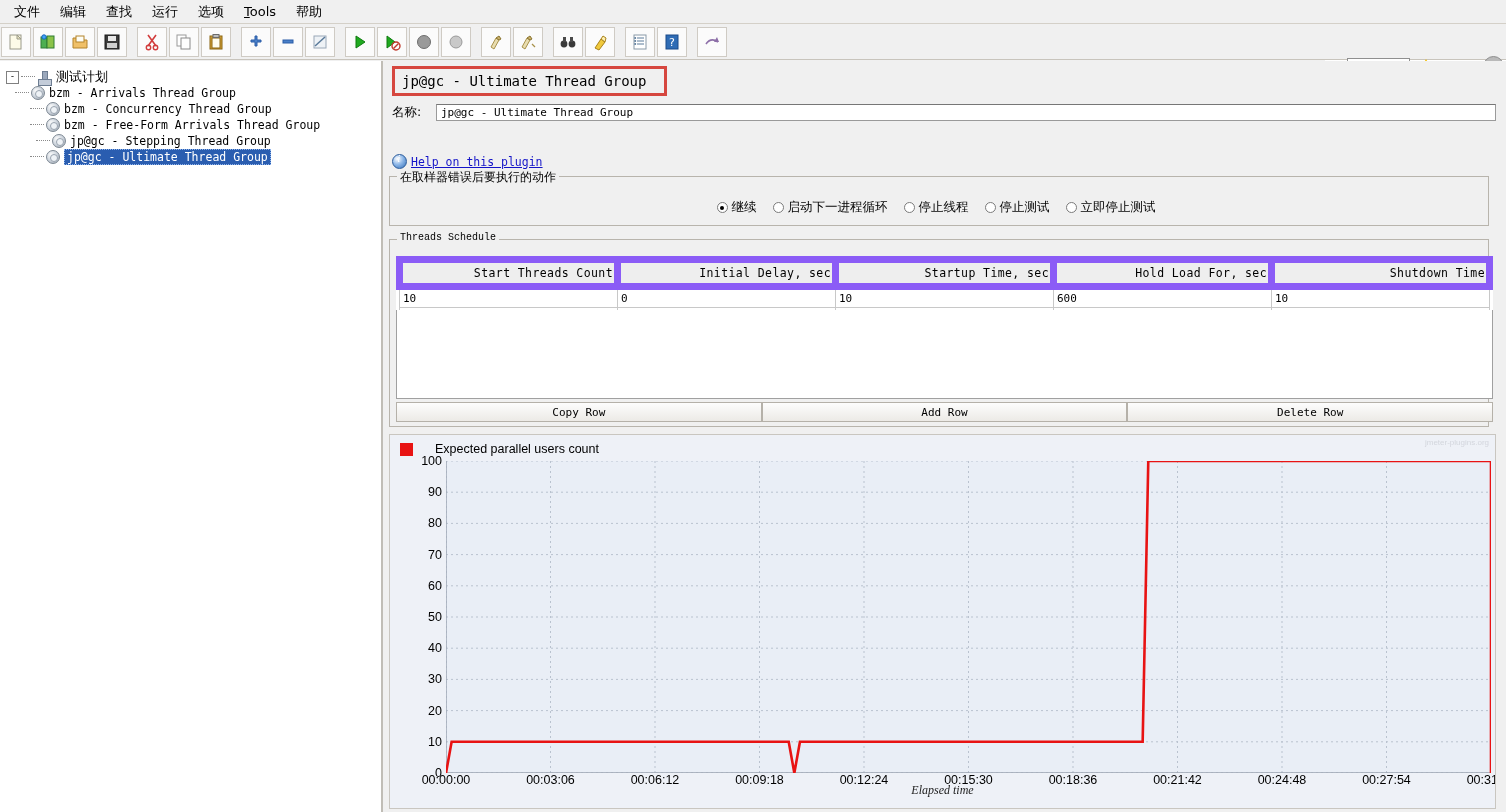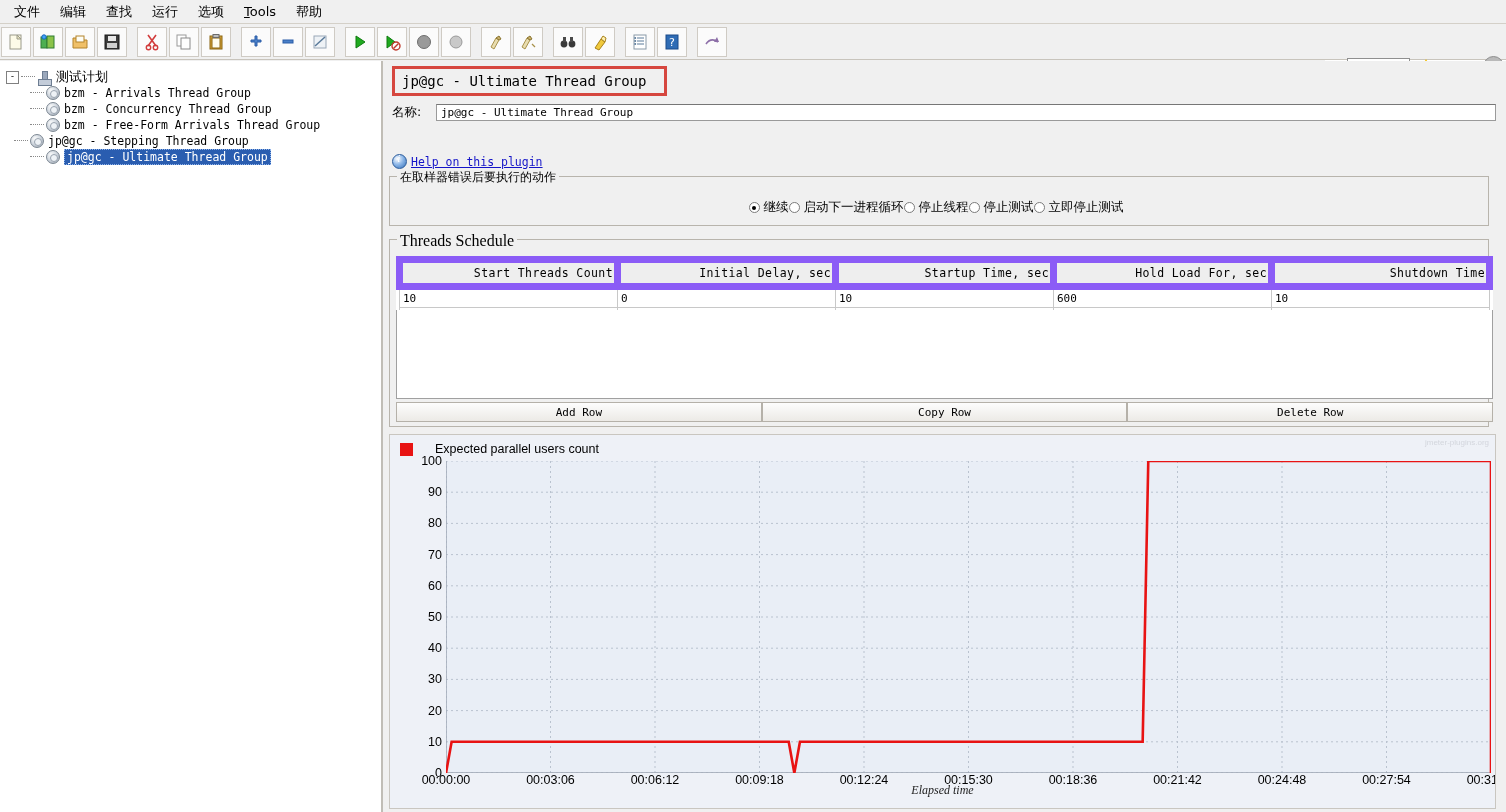--- a/index.html
+++ b/index.html
@@ -104,24 +104,24 @@
   .info-ico::after { content:"i"; position:absolute; left:4.5px; top:-1px; font-size:9px;
     color:#fff; font-family:"DejaVu Serif", serif; font-style: italic;}
   .helplink { font-family: "DejaVu Sans Mono", monospace; font-size: 11.5px; color: #1414c8;
     text-decoration: underline; cursor: pointer; }
 
   
   .groupbox { position: absolute; border: 1px solid #b8b4ac; box-sizing: border-box; background: #f0f0f0; }
   .gtitle { position: absolute; top: -8px; left: 7px; background: #f0f0f0; padding: 0 3px;
     font-size: 12px; color: #000; white-space: nowrap; }
   .gtitle.cn { font-family: "DejaVu Sans", sans-serif; }
-  .gtitle.en { font-family: Liberation Serif, serif; font-size: 16px; }
+  .gtitle.en { font-family: Liberation Mono, monospace; font-size: 10px; }
 
   .radios { position: absolute; left: 0; right: 6px; top: 22px; display: flex;
-    justify-content: center; gap: 0; align-items: flex-start; }
+    justify-content: center; gap: 16px; align-items: flex-start; }
   .radio { display: flex; align-items: center; gap: 4px; }
   .rdot { width: 11px; height: 11px; border-radius: 50%; background: #fff;
     border: 1px solid #7b7b7b; box-sizing: border-box; position: relative; }
   .rdot.on::after { content:""; position:absolute; left:2.5px; top:2.5px; width:4px; height:4px;
     border-radius:50%; background:#000; }
   .rlbl { font-family: "DejaVu Sans", sans-serif; font-size: 12.5px; color: #000; white-space: nowrap; }
 
   
   .tbl { position: absolute; left: 6px; top: 16px; width: 1097px;
     border: 1px solid #a0a0a0; box-sizing: border-box; background: #fff;
@@ -330,36 +330,36 @@
   </div>
 
   <div class="tree-pane">
     <div class="tree-row" style="margin-top:8px">
       <div class="expander">-</div>
       <div class="dots"></div>
       <div class="ico-plan"></div>
       <span class="tw-cn">测试计划</span>
     </div>
 
-    <div class="tree-row" style="padding-left:30px">
+    <div class="tree-row" style="padding-left:15px">
       <div class="dots"></div>
       <div class="ico-tg"></div>
       <span class="tw">bzm - Arrivals Thread Group</span>
     </div>
     <div class="tree-row" style="padding-left:30px">
       <div class="dots"></div>
       <div class="ico-tg"></div>
       <span class="tw">bzm - Concurrency Thread Group</span>
     </div>
     <div class="tree-row" style="padding-left:30px">
       <div class="dots"></div>
       <div class="ico-tg"></div>
       <span class="tw">bzm - Free-Form Arrivals Thread Group</span>
     </div>
-    <div class="tree-row" style="padding-left:14px">
+    <div class="tree-row" style="padding-left:36px">
       <div class="dots"></div>
       <div class="ico-tg"></div>
       <span class="tw">jp@gc - Stepping Thread Group</span>
     </div>
     <div class="tree-row" style="padding-left:30px">
       <div class="dots"></div>
       <div class="ico-tg"></div>
       <span class="tw sel">jp@gc - Ultimate Thread Group</span>
     </div>
   </div>
@@ -440,22 +440,22 @@
             <td>1240</td>
             <td>10</td>
             <td>600</td>
             <td>10</td>
           </tr>
         </tbody>
       </table>
       <div class="tblfill"></div>
 
       <div class="btnrow">
+        <div class="gbtn">Copy Row</div>
         <div class="gbtn">Add Row</div>
-        <div class="gbtn">Copy Row</div>
         <div class="gbtn">Delete Row</div>
       </div>
     </div>
 
     <div class="chart-wrap">
       <div class="legend">
         <span class="legend-sw"></span>
         <span class="legend-txt">Expected parallel users count</span>
       </div>
       <div class="watermark">jmeter-plugins.org</div>

